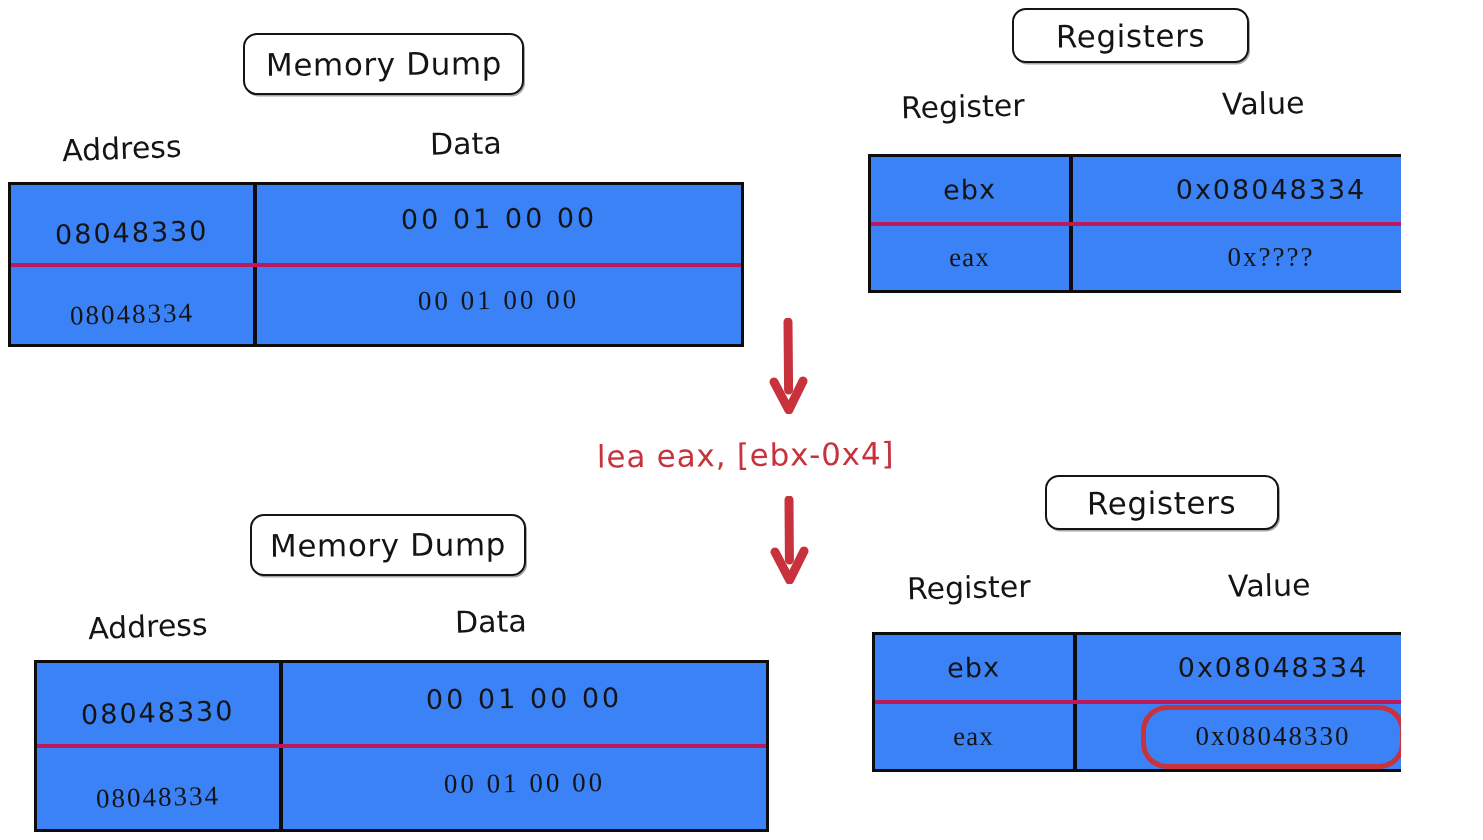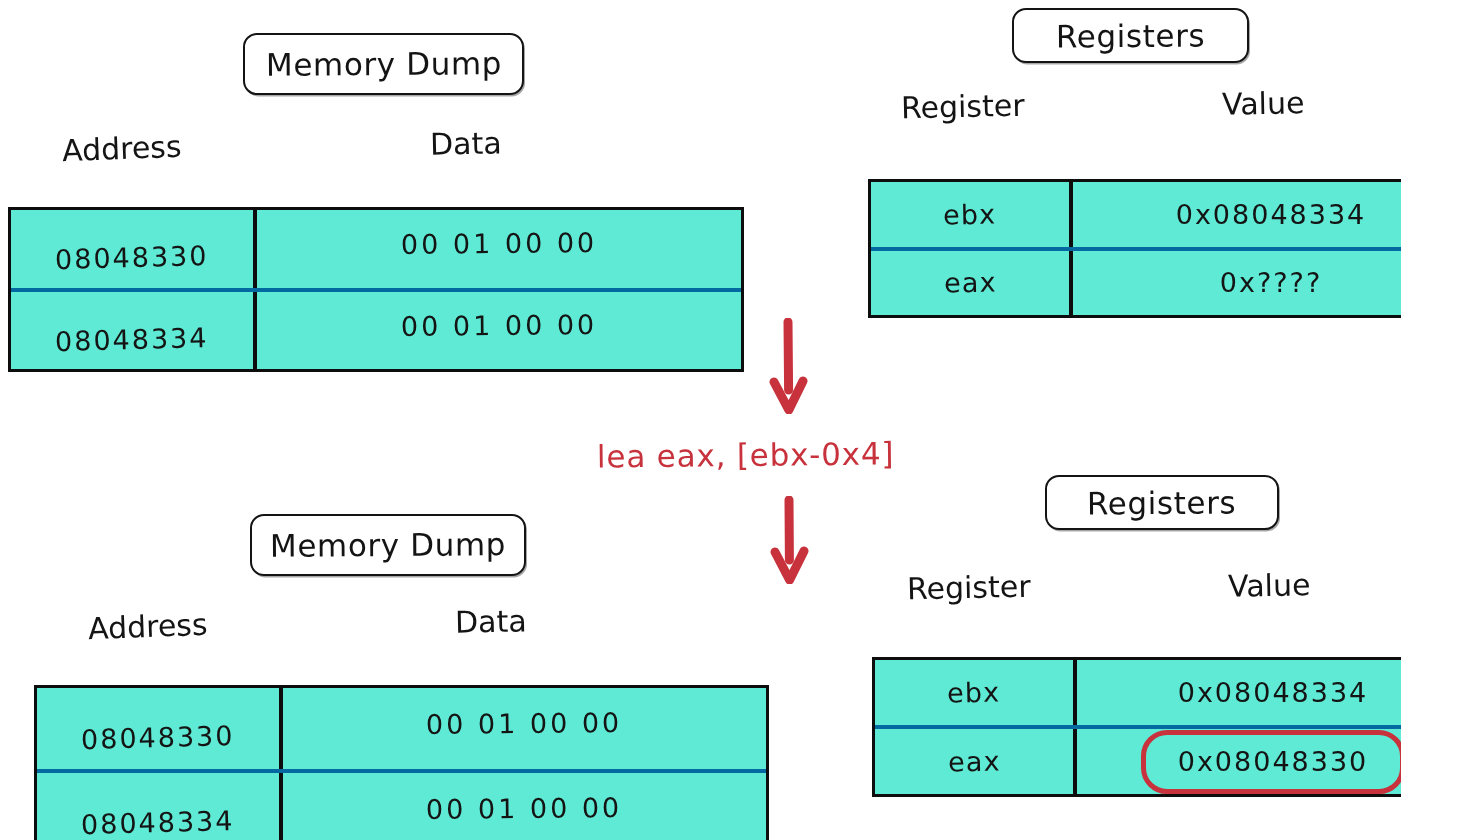--- a/index.html
+++ b/index.html
@@ -44,32 +44,32 @@
     font-size: 30px;
     color: #141414;
     white-space: nowrap;
     transform: rotate(-2.2deg);
   }
   .col-head.flat { transform: rotate(-1.2deg); }
 
   
   .sk-table {
     border: 3.5px solid #0d0d0d;
-    background: #5eead4;
+    background: #3b82f6;
     display: flex;
     flex-direction: column;
-    margin-top: 25px;
   }
   .sk-row {
     display: flex;
     flex: 1 1 0;
     min-height: 0;
   }
   .sk-row + .sk-row {
-    border-top: 4px solid #0369a1;
+    border-top: 4px solid #be185d;
+    font-family: Liberation Serif, serif;
   }
   .sk-cell {
     display: flex;
     align-items: center;
     justify-content: center;
     padding: 0 8px;
     position: relative;
     min-width: 0;
   }
   .sk-cell.key {

